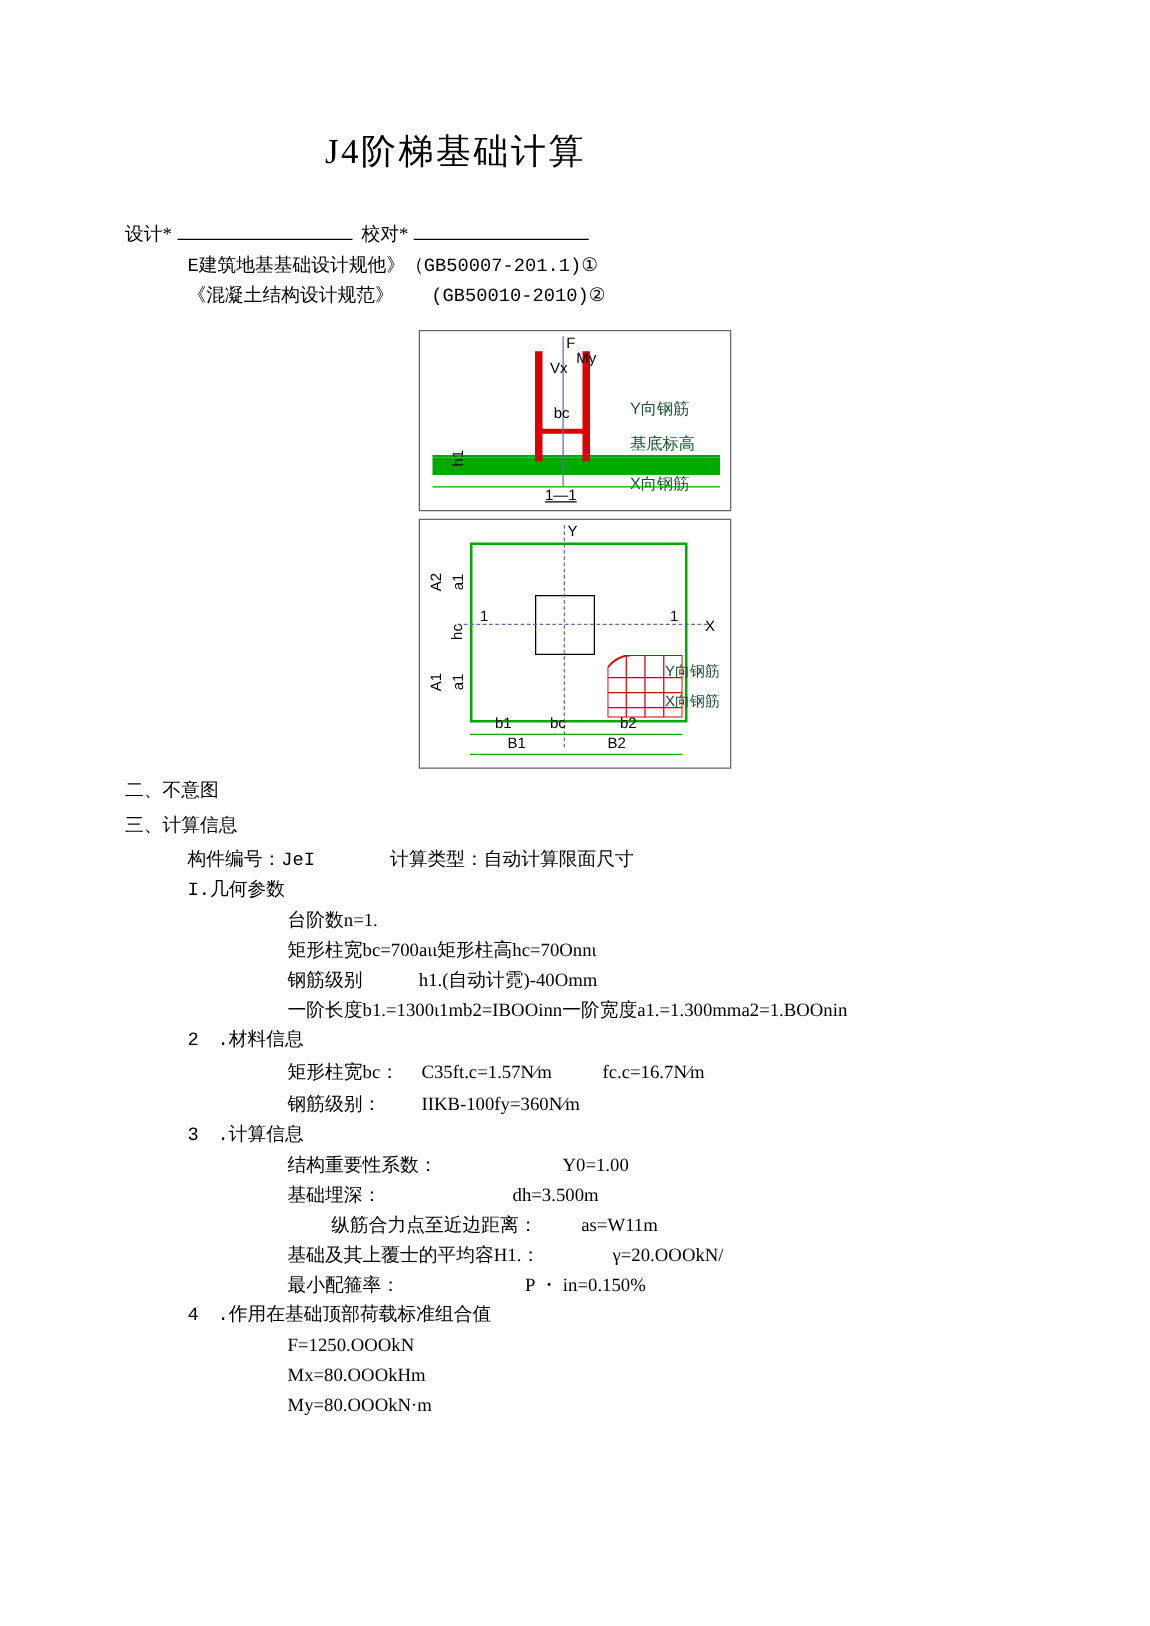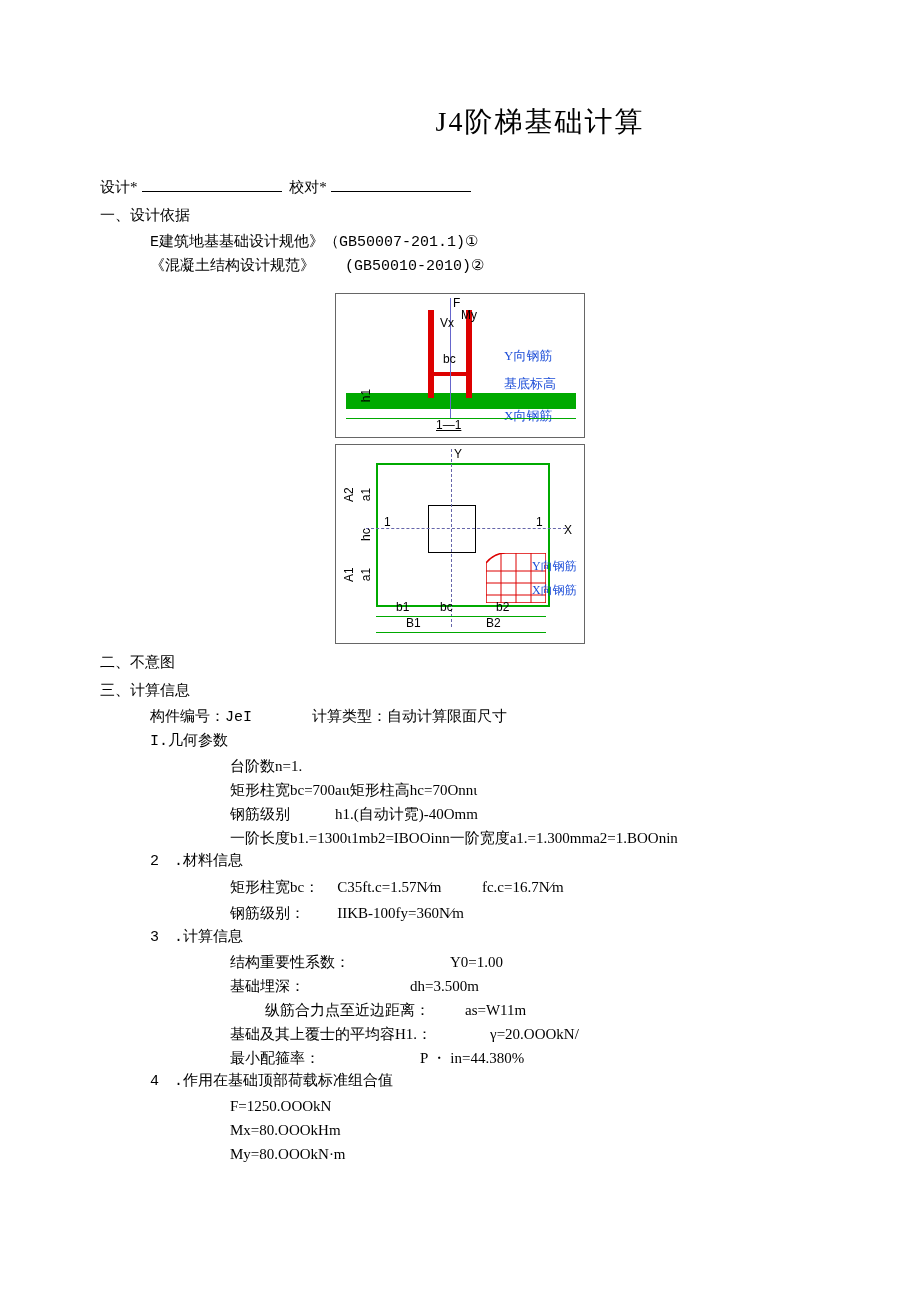--- a/index.html
+++ b/index.html
@@ -14,21 +14,21 @@
   .page {
     width: 920px;
     min-height: 1301px;
     margin: 0 auto;
     box-sizing: border-box;
     padding: 100px 100px 60px 100px;
     position: relative;
   }
   h1 {
     font-size: 28px;
-    text-align: center;
+    text-align: left;
     font-weight: 400;
     margin: 0 0 30px 0;
     letter-spacing: 2px;
     font-family: "SimSun", serif;
     padding-left: 160px;
   }
   .meta-line {
     margin: 2px 0;
   }
   .blank {
@@ -68,37 +68,36 @@
     height: 145px;
     background: #fff;
   }
   .diag-bot {
     height: 200px;
     margin-top: 6px;
     background: #fff;
   }
   .red { background:#d00; position:absolute; }
   .green { background:#0a0; position:absolute; }
-  .blue-txt { color:#1d4ed8; font-family: Liberation Serif, serif; font-size:13px; position:absolute; }
+  .blue-txt { color:#14532d; font-family: Liberation Sans, sans-serif; font-size:13px; position:absolute; }
   .sm-txt { color:#000; font-size:12px; position:absolute; font-family:Arial,sans-serif; }
   .line { position:absolute; background:#000; }
 </style>
 </head>
 <body>
 
 <div class="page">
 
   <h1>J4阶梯基础计算</h1>
 
   <div class="meta-line">
     <span>设计*</span><span class="blank" style="min-width:140px;"></span>
     <span>校对*</span><span class="blank" style="min-width:140px;"></span>
   </div>
 
-  <div class="section-head">一、设计依据</div>
   <div class="indent1">E建筑地基基础设计规他》（GB50007-201.1)①</div>
   <div class="indent1">《混凝土结构设计规范》　　(GB50010-2010)②</div>
 
   <div class="diagram">
 
     <div class="diag-top">
 
       <div class="green" style="left:10px;bottom:28px;width:230px;height:14px;"></div>
       <div class="green" style="left:10px;bottom:42px;width:230px;height:2px;"></div>
 
@@ -191,20 +190,20 @@
       <td></td>
     </tr>
   </tbody>
     </table>
 
   <div class="indent1">3　.计算信息</div>
   <div class="calc-row"><span class="lbl">结构重要性系数：</span><span>Y0=1.00</span></div>
   <div class="calc-row"><span class="lbl" style="min-width:180px;">基础埋深：</span><span>dh=3.500m</span></div>
   <div class="calc-row"><span class="lbl" style="min-width:235px;text-align:center;">纵筋合力点至近边距离：</span><span>as=W11m</span></div>
   <div class="calc-row"><span class="lbl" style="min-width:260px;">基础及其上覆士的平均容H1.：</span><span>γ=20.OOOkN/</span></div>
-  <div class="calc-row"><span class="lbl" style="min-width:190px;">最小配箍率：</span><span>P ・ in=44.380%</span></div>
+  <div class="calc-row"><span class="lbl" style="min-width:190px;">最小配箍率：</span><span>P ・ in=0.150%</span></div>
 
   <div class="indent1">4　.作用在基础顶部荷载标准组合值</div>
   <div class="indent3">F=1250.OOOkN</div>
   <div class="indent3">Mx=80.OOOkHm</div>
   <div class="indent3">My=80.OOOkN·m</div>
 
 </div>
 
 </body></html>

